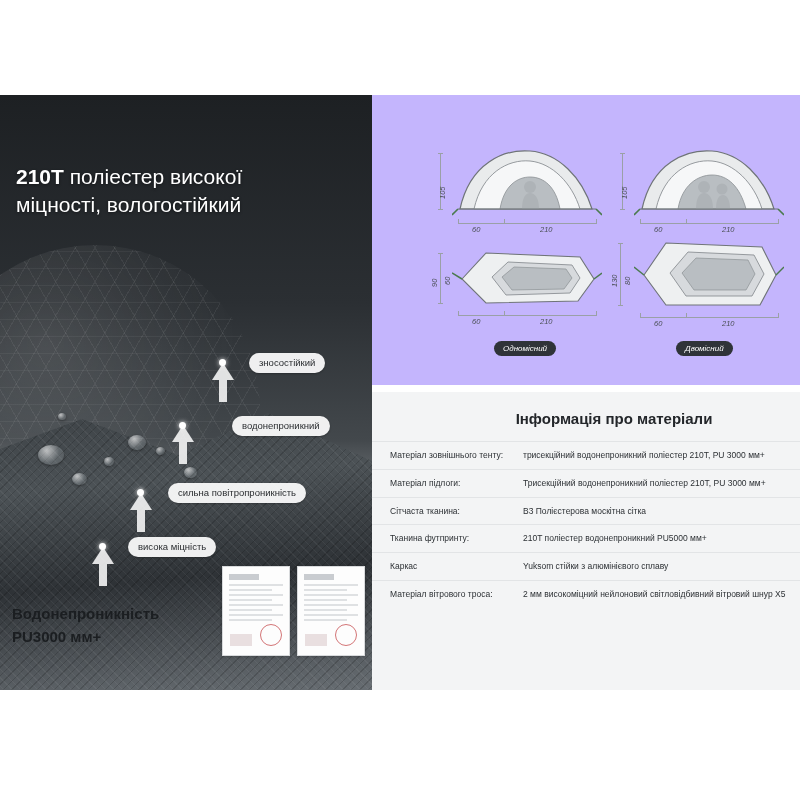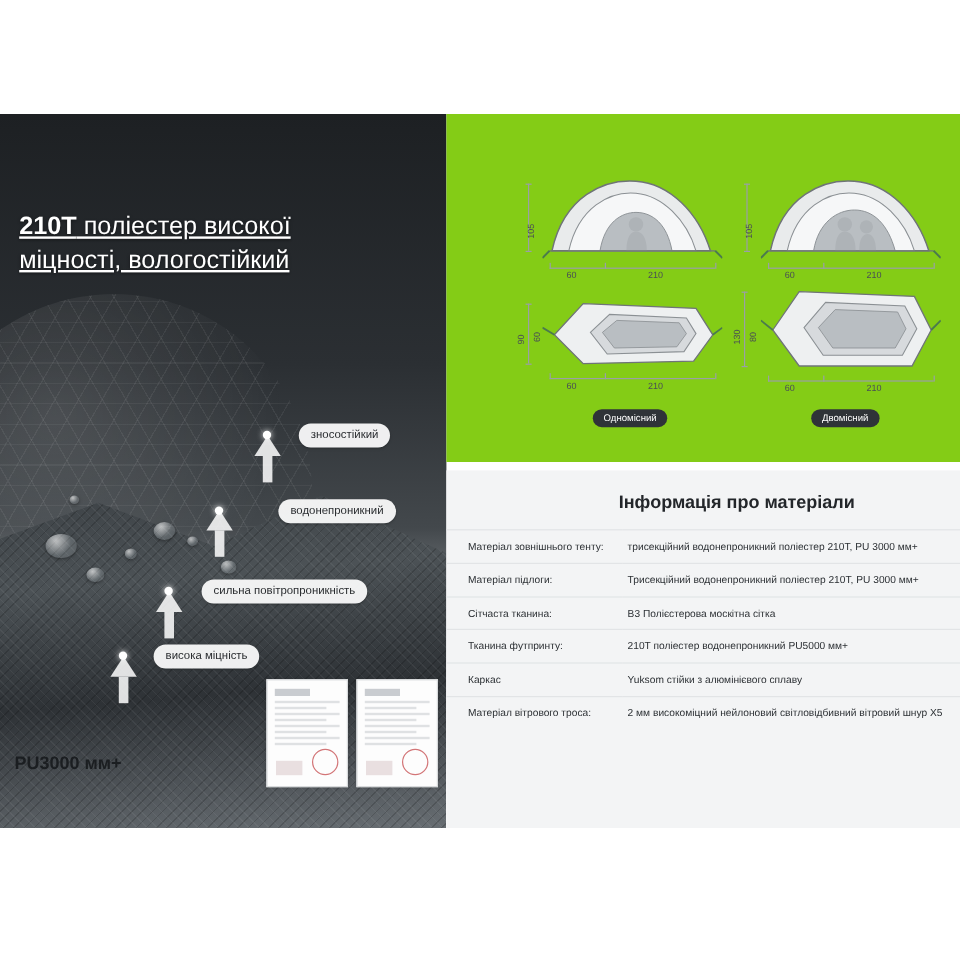--- a/index.html
+++ b/index.html
@@ -92,28 +92,27 @@
     position: absolute;
     width: 7px;
     height: 7px;
     border-radius: 50%;
     background: #ffffff;
     box-shadow: 0 0 5px rgba(255,255,255,0.9);
   }
   #hero-title {
     position: absolute;
     left: 16px;
-    top: 80px;
+    top: 68px;
     width: 250px;
     color: #ffffff;
     font-size: 21px;
     line-height: 1.34;
     font-weight: 400;
     text-shadow: 0 1px 3px rgba(0,0,0,0.45);
-    text-decoration: underline;
   }
   #hero-title b {
     font-weight: 700;
   }
   #waterproof-block {
     position: absolute;
     left: 12px;
     bottom: 42px;
     color: #1b1e21;
   }
@@ -177,21 +176,22 @@
     height: 12px;
     background: #e9dfe0;
   }
   
   #diagrams {
     position: absolute;
     left: 372px;
     top: 95px;
     width: 428px;
     height: 290px;
-    background: #84cc16;
+    background: #c4b5fd;
+    font-style: italic;
   }
   .tent-cell {
     position: absolute;
   }
   .dim-label {
     position: absolute;
     font-size: 7.5px;
     color: #4a4f55;
     white-space: nowrap;
   }
@@ -317,20 +317,21 @@
     <div class="pill" style="left:168px; top:388px;">сильна повітропроникність</div>
 
     <div class="pill-dot" style="left:99px; top:448px;"></div>
     <div class="pill" style="left:128px; top:442px;">висока міцність</div>
 
     <div id="hero-title">
       <b>210T</b><span> поліестер високої міцності, вологостійкий</span>
     </div>
 
     <div id="waterproof-block">
+      <div class="wp-line1">Водонепроникність</div>
       <div class="wp-line2">PU3000 мм+</div>
     </div>
 
     <div id="certs">
       <div class="cert">
         <div class="cert-head"></div>
         <div class="cert-lines">
             <i></i>
             <i></i>
             <i></i>

